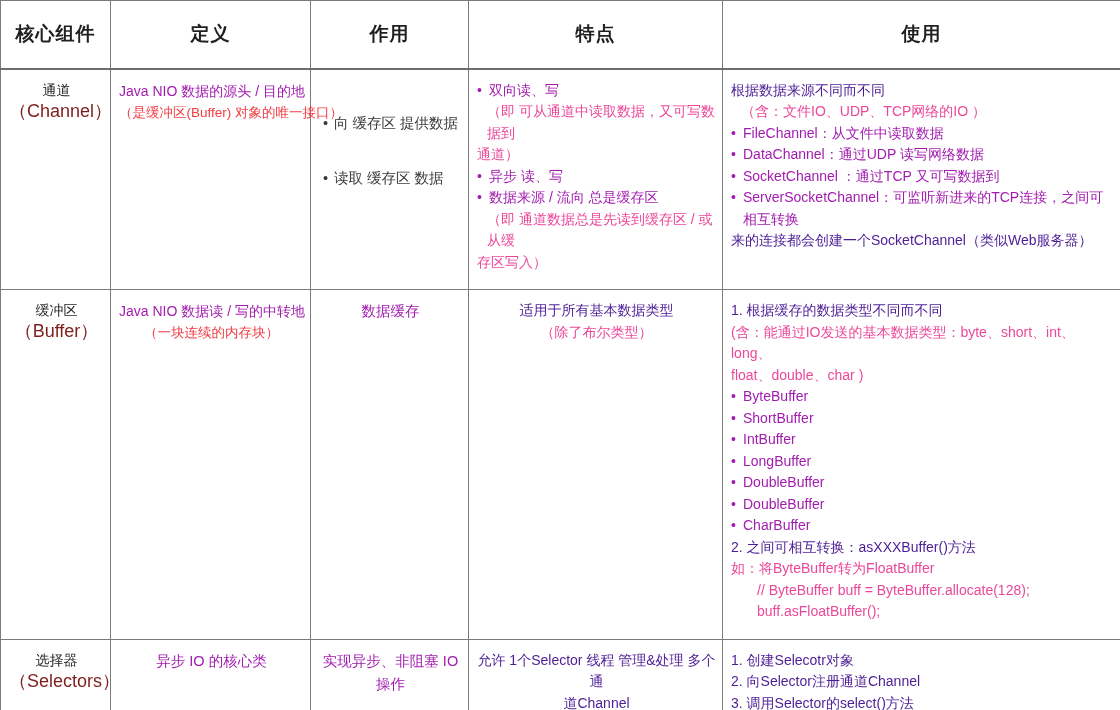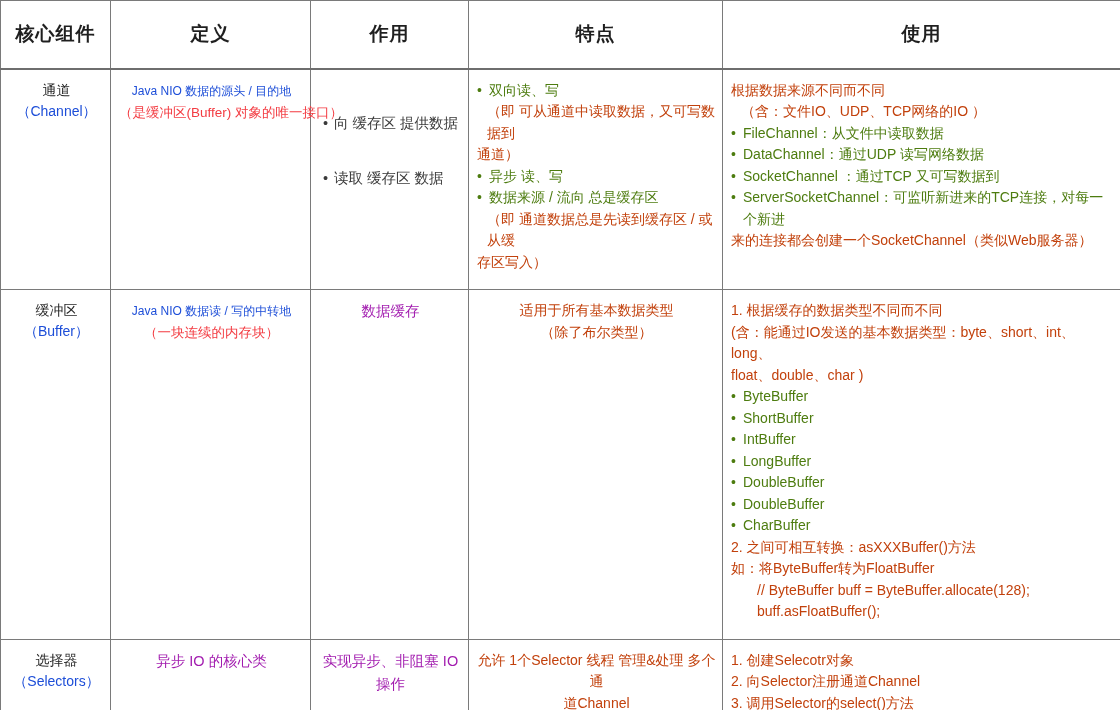--- a/index.html
+++ b/index.html
@@ -80,29 +80,29 @@
     text-align: left;
   }
 
   .name-cn {
     font-size: 14px;
     color: #262626;
     line-height: 21px;
     display: block;
   }
   .name-en {
-    font-size: 14px;
-    color: #1d4ed8;
+    font-size: 18px;
+    color: #7f1d1d;
     line-height: 21px;
     display: block;
   }
 
   .def-main {
-    font-size: 12px;
-    color: #1d4ed8;
+    font-size: 14px;
+    color: #a21caf;
     line-height: 22px;
     display: block;
     white-space: nowrap;
   }
   .def-note {
     font-size: 13.5px;
     color: #f33c42;
     line-height: 22px;
     display: block;
     white-space: nowrap;
@@ -133,30 +133,30 @@
     font-size: 14.5px;
     color: #a21caf;
     line-height: 23px;
   }
 
   
   .blk { display: block; }
   .line {
     font-size: 14px;
     line-height: 21.5px;
-    color: #c2410c;
-    display: block;
-  }
-  .line.red { color: #c2410c; }
+    color: #4c1d95;
+    display: block;
+  }
+  .line.red { color: #ec4899; }
   .line.center { text-align: center; }
 
   .bullet {
     font-size: 14px;
     line-height: 21.5px;
-    color: #4d7c0f;
+    color: #a21caf;
     display: block;
     padding-left: 12px;
     text-indent: -12px;
   }
   .bullet::before {
     content: "\2022";
     display: inline-block;
     width: 12px;
     text-indent: 0;
   }
@@ -214,21 +214,21 @@
               <div class="line red">存区写入）</div>
             </div>
         </td>
         <td class="top-cell">
           <div class="blk">
               <div class="line">根据数据来源不同而不同</div>
               <div class="line red indent1">（含：文件IO、UDP、TCP网络的IO ）</div>
               <div class="bullet">FileChannel：从文件中读取数据</div>
               <div class="bullet">DataChannel：通过UDP 读写网络数据</div>
               <div class="bullet">SocketChannel ：通过TCP 又可写数据到</div>
-              <div class="bullet">ServerSocketChannel：可监听新进来的TCP连接，对每一个新进</div>
+              <div class="bullet">ServerSocketChannel：可监听新进来的TCP连接，之间可相互转换</div>
               <div class="line">来的连接都会创建一个SocketChannel（类似Web服务器）</div>
             </div>
         </td>
       </tr>
 
       <tr class="body-row r2">
         <td class="center-cell">
           <span class="name-cn">缓冲区</span>
           <span class="name-en">（Buffer）</span>
         </td>

